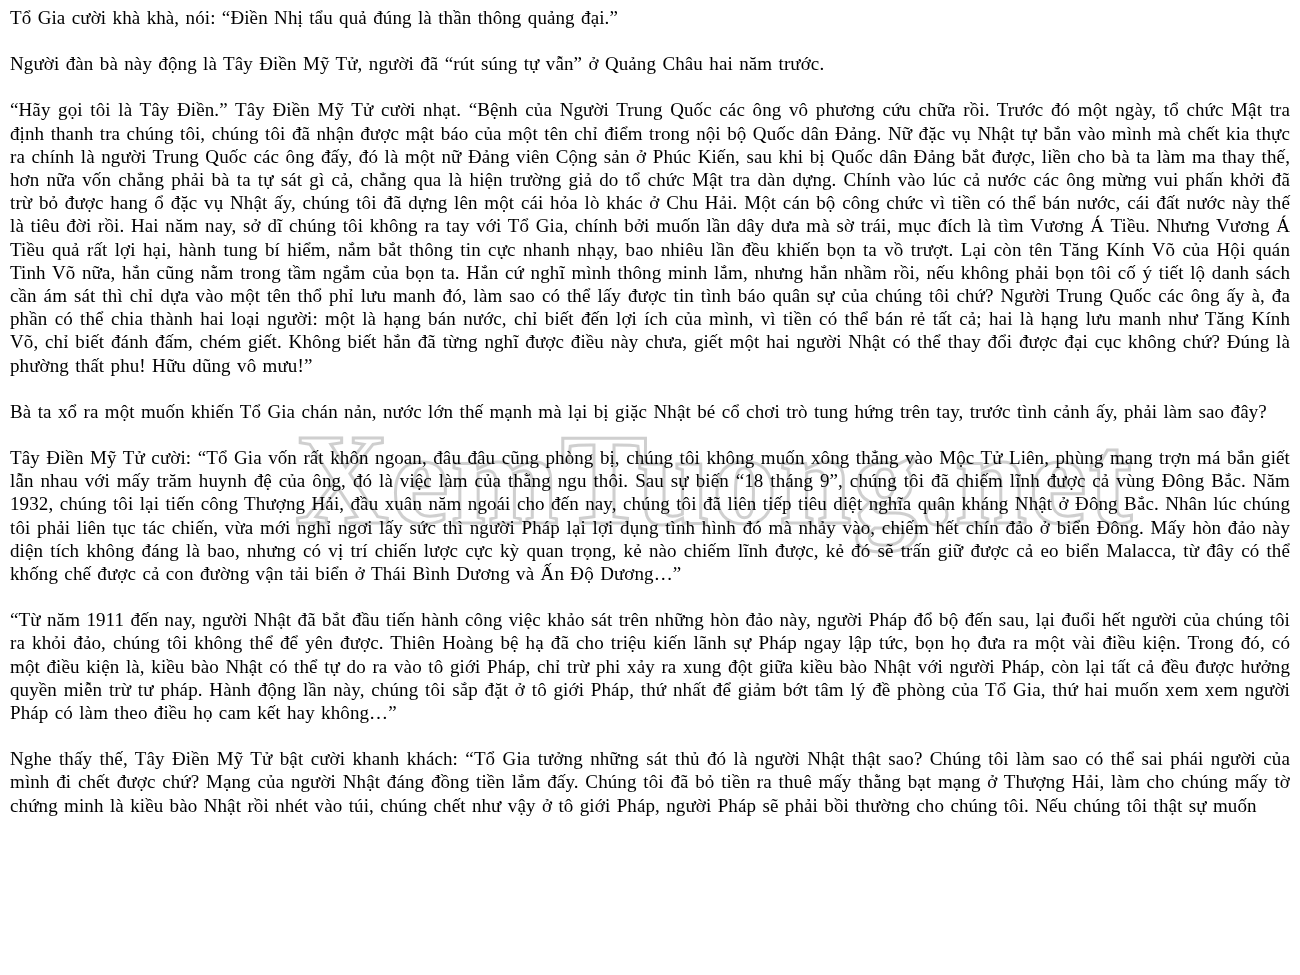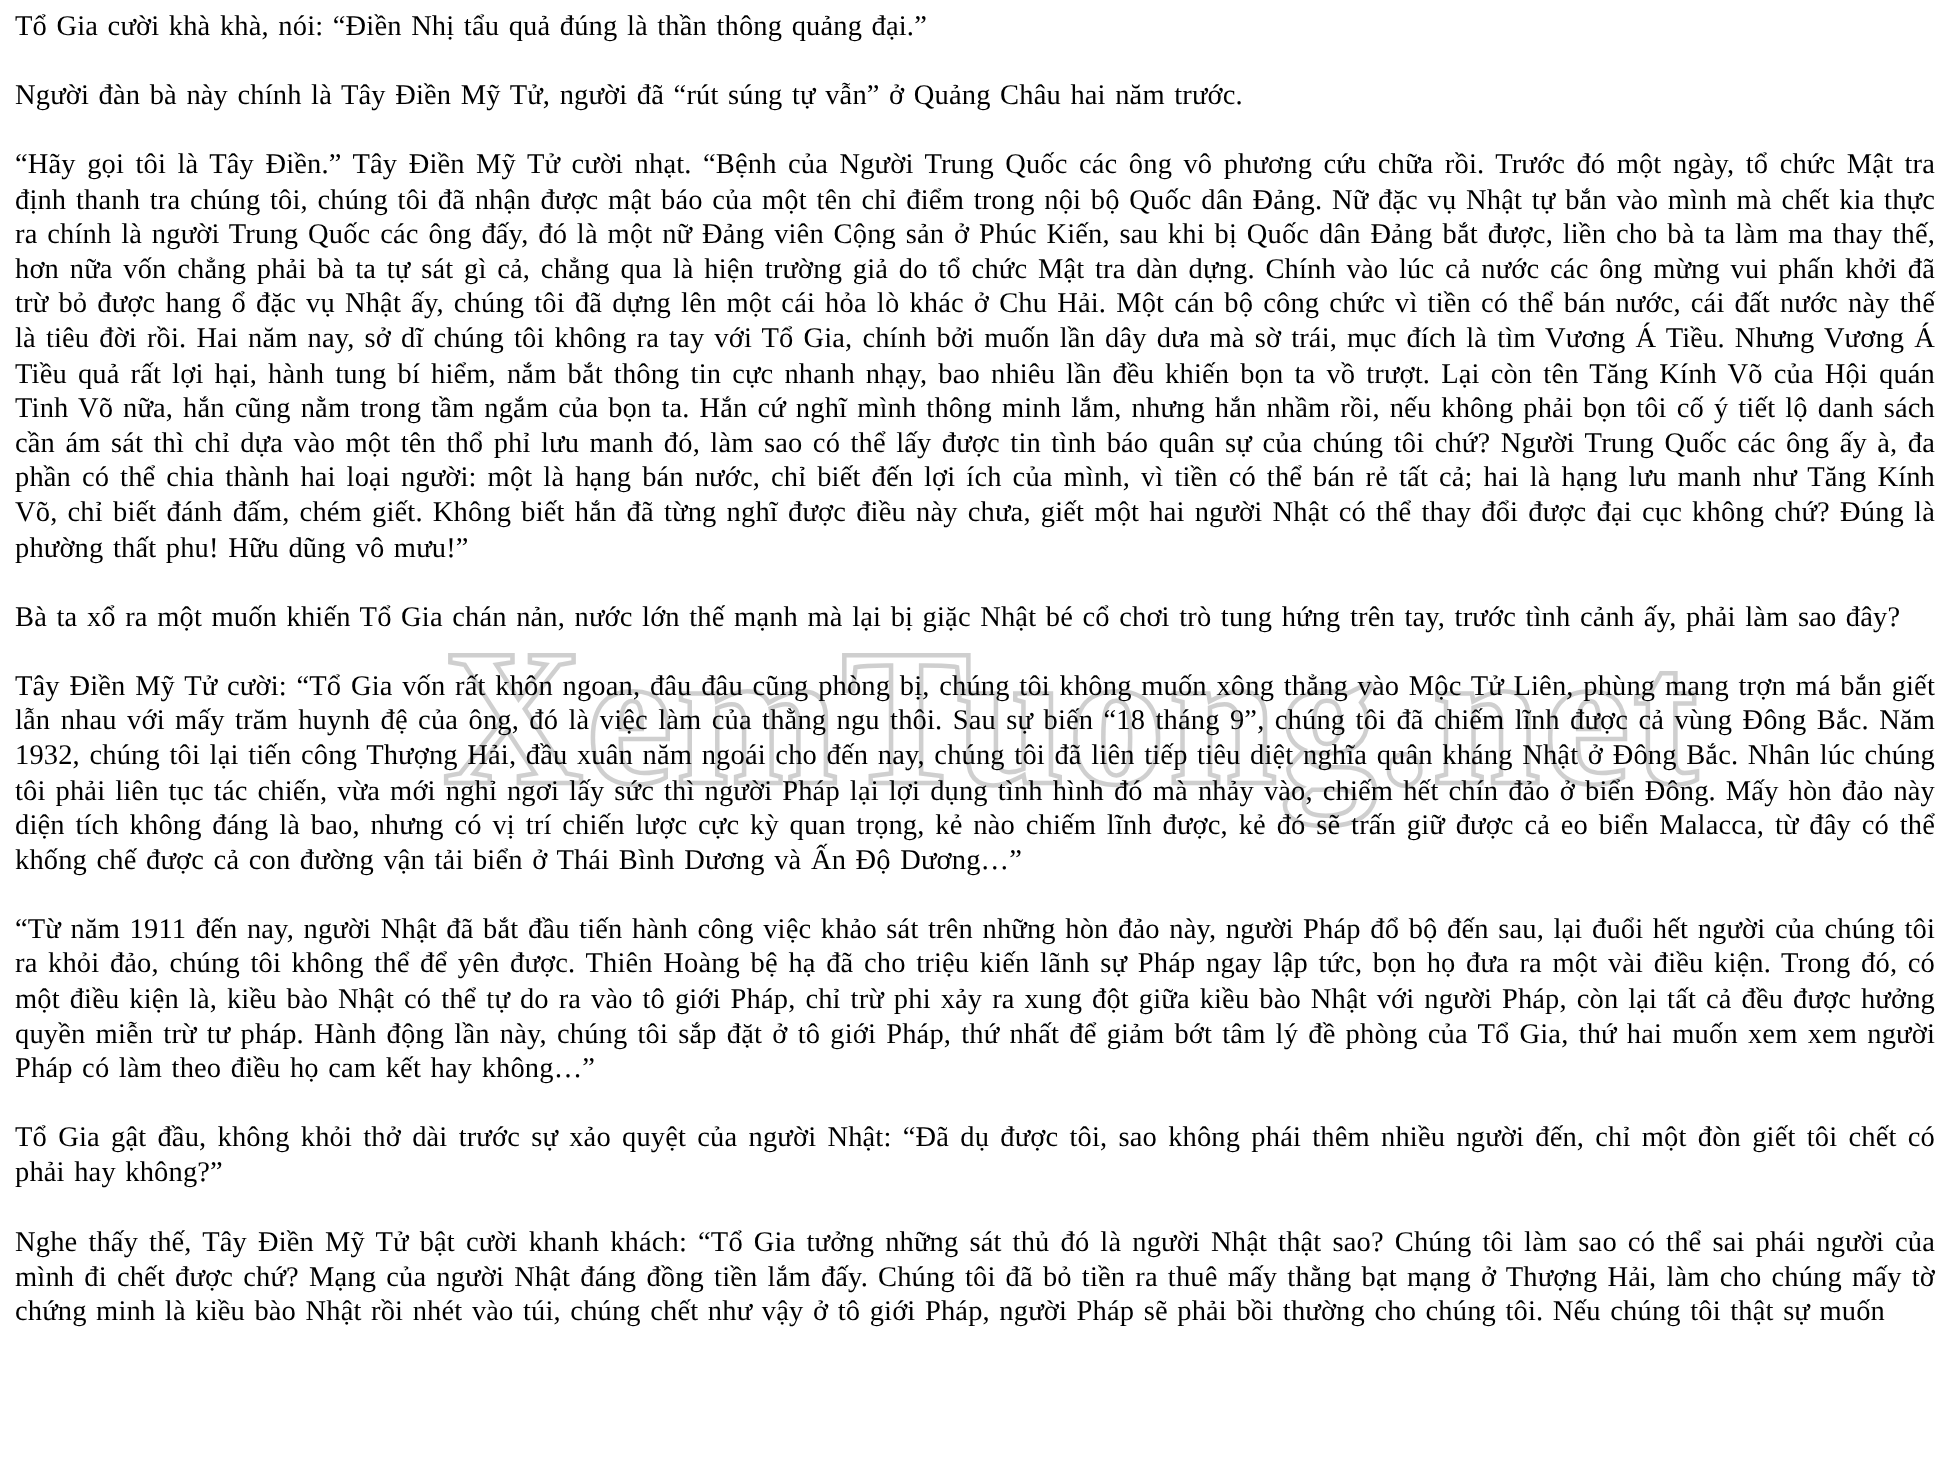--- a/index.html
+++ b/index.html
@@ -50,21 +50,20 @@
     text-align: right;
   }
 </style>
 </head>
 <body>
 
 <div class="page">
   <div class="watermark">XemTuong.net</div>
   <div class="content">
     <p>Tổ Gia cười khà khà, nói: “Điền Nhị tẩu quả đúng là thần thông quảng đại.”</p>
-    <p>Người đàn bà này chính là Tây Điền Mỹ Tử, người đã “rút súng tự vẫn” ở Quảng Châu hai năm trước.</p>
+    <p>Người đàn bà này động là Tây Điền Mỹ Tử, người đã “rút súng tự vẫn” ở Quảng Châu hai năm trước.</p>
     <p>“Hãy gọi tôi là Tây Điền.” Tây Điền Mỹ Tử cười nhạt. “Bệnh của Người Trung Quốc các ông vô phương cứu chữa rồi. Trước đó một ngày, tổ chức Mật tra định thanh tra chúng tôi, chúng tôi đã nhận được mật báo của một tên chỉ điểm trong nội bộ Quốc dân Đảng. Nữ đặc vụ Nhật tự bắn vào mình mà chết kia thực ra chính là người Trung Quốc các ông đấy, đó là một nữ Đảng viên Cộng sản ở Phúc Kiến, sau khi bị Quốc dân Đảng bắt được, liền cho bà ta làm ma thay thế, hơn nữa vốn chẳng phải bà ta tự sát gì cả, chẳng qua là hiện trường giả do tổ chức Mật tra dàn dựng. Chính vào lúc cả nước các ông mừng vui phấn khởi đã trừ bỏ được hang ổ đặc vụ Nhật ấy, chúng tôi đã dựng lên một cái hỏa lò khác ở Chu Hải. Một cán bộ công chức vì tiền có thể bán nước, cái đất nước này thế là tiêu đời rồi. Hai năm nay, sở dĩ chúng tôi không ra tay với Tổ Gia, chính bởi muốn lần dây dưa mà sờ trái, mục đích là tìm Vương Á Tiều. Nhưng Vương Á Tiều quả rất lợi hại, hành tung bí hiểm, nắm bắt thông tin cực nhanh nhạy, bao nhiêu lần đều khiến bọn ta vồ trượt. Lại còn tên Tăng Kính Võ của Hội quán Tinh Võ nữa, hắn cũng nằm trong tầm ngắm của bọn ta. Hắn cứ nghĩ mình thông minh lắm, nhưng hắn nhầm rồi, nếu không phải bọn tôi cố ý tiết lộ danh sách cần ám sát thì chỉ dựa vào một tên thổ phỉ lưu manh đó, làm sao có thể lấy được tin tình báo quân sự của chúng tôi chứ? Người Trung Quốc các ông ấy à, đa phần có thể chia thành hai loại người: một là hạng bán nước, chỉ biết đến lợi ích của mình, vì tiền có thể bán rẻ tất cả; hai là hạng lưu manh như Tăng Kính Võ, chỉ biết đánh đấm, chém giết. Không biết hắn đã từng nghĩ được điều này chưa, giết một hai người Nhật có thể thay đổi được đại cục không chứ? Đúng là phường thất phu! Hữu dũng vô mưu!”</p>
     <p>Bà ta xổ ra một muốn khiến Tổ Gia chán nản, nước lớn thế mạnh mà lại bị giặc Nhật bé cổ chơi trò tung hứng trên tay, trước tình cảnh ấy, phải làm sao đây?</p>
     <p>Tây Điền Mỹ Tử cười: “Tổ Gia vốn rất khôn ngoan, đâu đâu cũng phòng bị, chúng tôi không muốn xông thẳng vào Mộc Tử Liên, phùng mang trợn má bắn giết lẫn nhau với mấy trăm huynh đệ của ông, đó là việc làm của thằng ngu thôi. Sau sự biến “18 tháng 9”, chúng tôi đã chiếm lĩnh được cả vùng Đông Bắc. Năm 1932, chúng tôi lại tiến công Thượng Hải, đầu xuân năm ngoái cho đến nay, chúng tôi đã liên tiếp tiêu diệt nghĩa quân kháng Nhật ở Đông Bắc. Nhân lúc chúng tôi phải liên tục tác chiến, vừa mới nghỉ ngơi lấy sức thì người Pháp lại lợi dụng tình hình đó mà nhảy vào, chiếm hết chín đảo ở biển Đông. Mấy hòn đảo này diện tích không đáng là bao, nhưng có vị trí chiến lược cực kỳ quan trọng, kẻ nào chiếm lĩnh được, kẻ đó sẽ trấn giữ được cả eo biển Malacca, từ đây có thể khống chế được cả con đường vận tải biển ở Thái Bình Dương và Ấn Độ Dương…”</p>
     <p>“Từ năm 1911 đến nay, người Nhật đã bắt đầu tiến hành công việc khảo sát trên những hòn đảo này, người Pháp đổ bộ đến sau, lại đuổi hết người của chúng tôi ra khỏi đảo, chúng tôi không thể để yên được. Thiên Hoàng bệ hạ đã cho triệu kiến lãnh sự Pháp ngay lập tức, bọn họ đưa ra một vài điều kiện. Trong đó, có một điều kiện là, kiều bào Nhật có thể tự do ra vào tô giới Pháp, chỉ trừ phi xảy ra xung đột giữa kiều bào Nhật với người Pháp, còn lại tất cả đều được hưởng quyền miễn trừ tư pháp. Hành động lần này, chúng tôi sắp đặt ở tô giới Pháp, thứ nhất để giảm bớt tâm lý đề phòng của Tổ Gia, thứ hai muốn xem xem người Pháp có làm theo điều họ cam kết hay không…”</p>
-    <p>Tổ Gia gật đầu, không khỏi thở dài trước sự xảo quyệt của người Nhật: “Đã dụ được tôi, sao không phái thêm nhiều người đến, chỉ một đòn giết tôi chết có phải hay không?”</p>
     <p>Nghe thấy thế, Tây Điền Mỹ Tử bật cười khanh khách: “Tổ Gia tưởng những sát thủ đó là người Nhật thật sao? Chúng tôi làm sao có thể sai phái người của mình đi chết được chứ? Mạng của người Nhật đáng đồng tiền lắm đấy. Chúng tôi đã bỏ tiền ra thuê mấy thằng bạt mạng ở Thượng Hải, làm cho chúng mấy tờ chứng minh là kiều bào Nhật rồi nhét vào túi, chúng chết như vậy ở tô giới Pháp, người Pháp sẽ phải bồi thường cho chúng tôi. Nếu chúng tôi thật sự muốn</p>
   </div>
 </div>
 
 </body></html>

